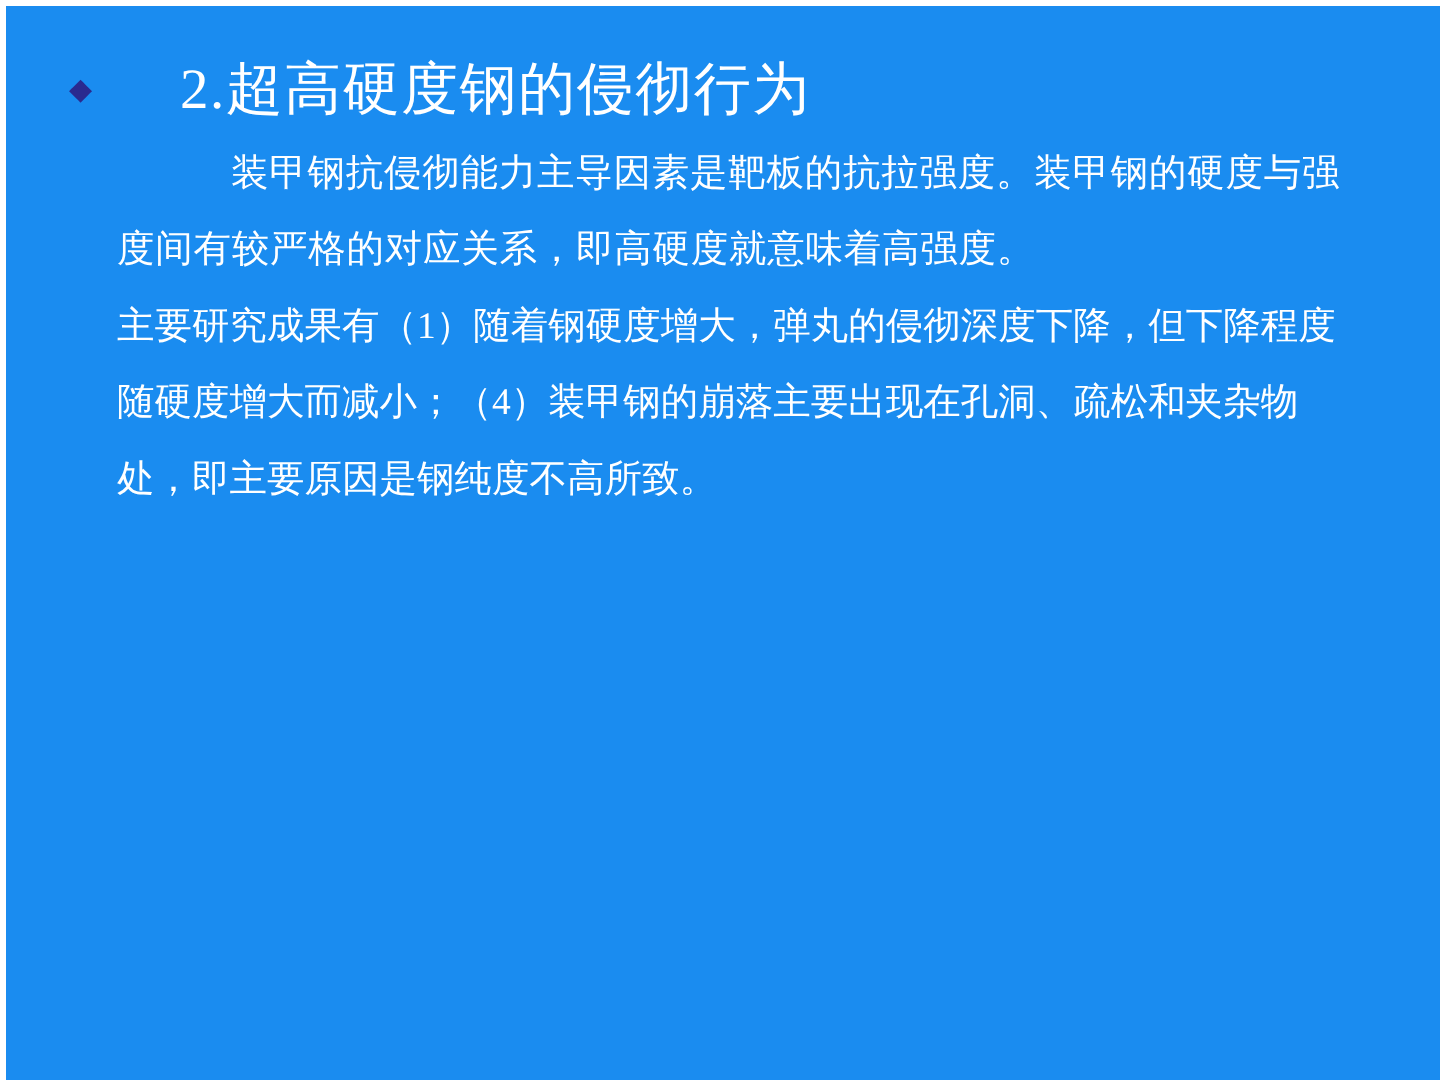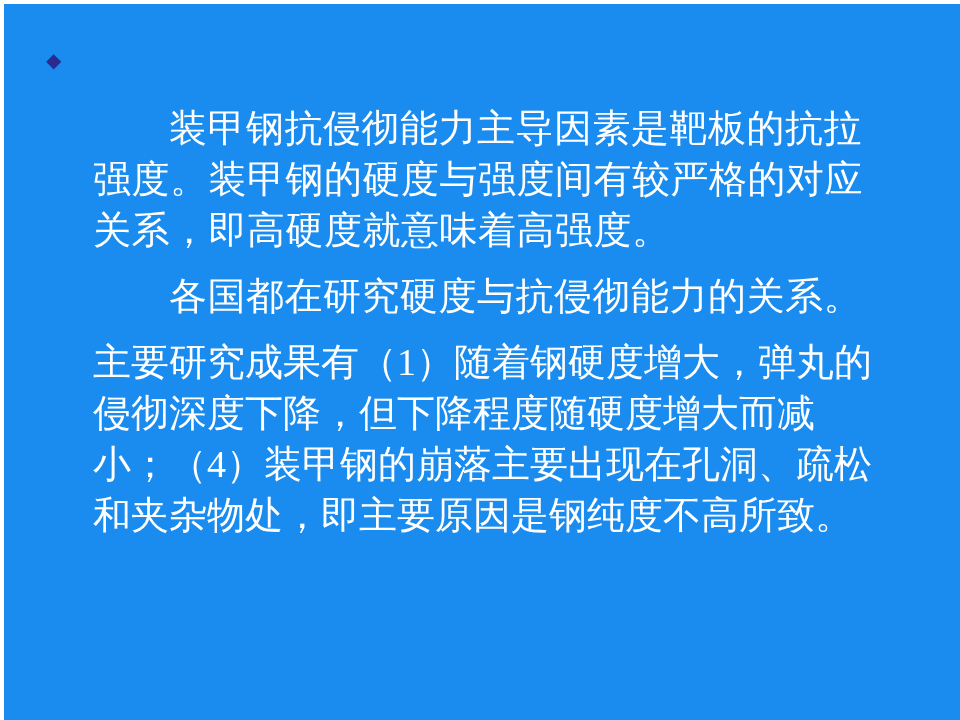--- a/index.html
+++ b/index.html
@@ -63,24 +63,24 @@
     font-family: "Liberation Serif", serif;
     font-size: 38px;
     line-height: 56px;
     letter-spacing: 1px;
     white-space: pre;
     text-indent: 42px;
   }
   .para {
     color: #ffffff;
     font-family: "Liberation Serif", serif;
-    font-size: 38px;
+    font-size: 25px;
     line-height: 51px;
     letter-spacing: 0.5px;
-    margin: 15px;
+    margin: 0;
     padding-left: 38px;
     white-space: pre-wrap;
   }
   .para.indented {
     text-indent: 76px;
   }
   .para.gap-top {
     margin-top: 10px;
   }
   .para.tight {
@@ -91,22 +91,22 @@
 <body>
 
 <div class="slide">
   <div class="slide-border-top"></div>
   <div class="slide-border-left"></div>
 
   <div class="content">
 
     <div class="bullet-line">
       <span class="bullet-marker">◆</span>
+      <span class="title-text">2.超高硬度钢的侵彻行为</span>
     </div>
 
     <p class="para indented">装甲钢抗侵彻能力主导因素是靶板的抗拉强度。装甲钢的硬度与强度间有较严格的对应关系，即高硬度就意味着高强度。</p>
 
-    <p class="para indented gap-top">各国都在研究硬度与抗侵彻能力的关系。</p>
 
     <p class="para tight">主要研究成果有（1）随着钢硬度增大，弹丸的侵彻深度下降，但下降程度随硬度增大而减小；（4）装甲钢的崩落主要出现在孔洞、疏松和夹杂物处，即主要原因是钢纯度不高所致。</p>
 
   </div>
 </div>
 
 </body></html>

